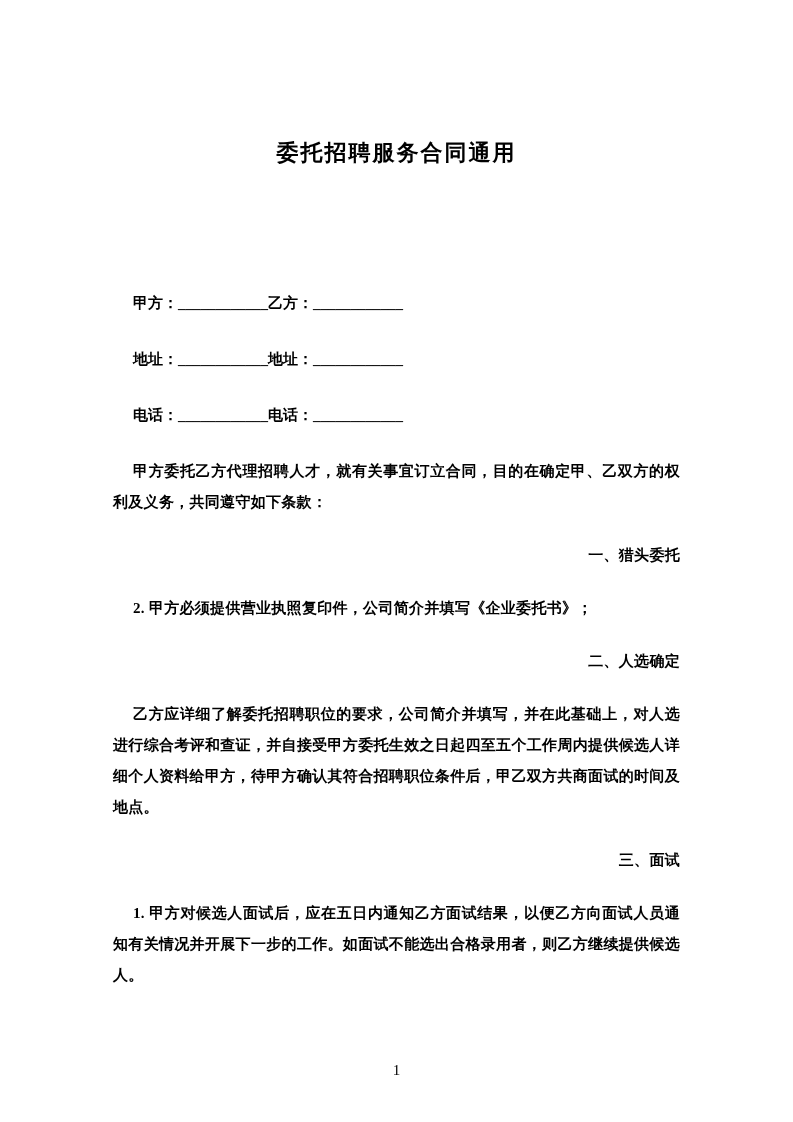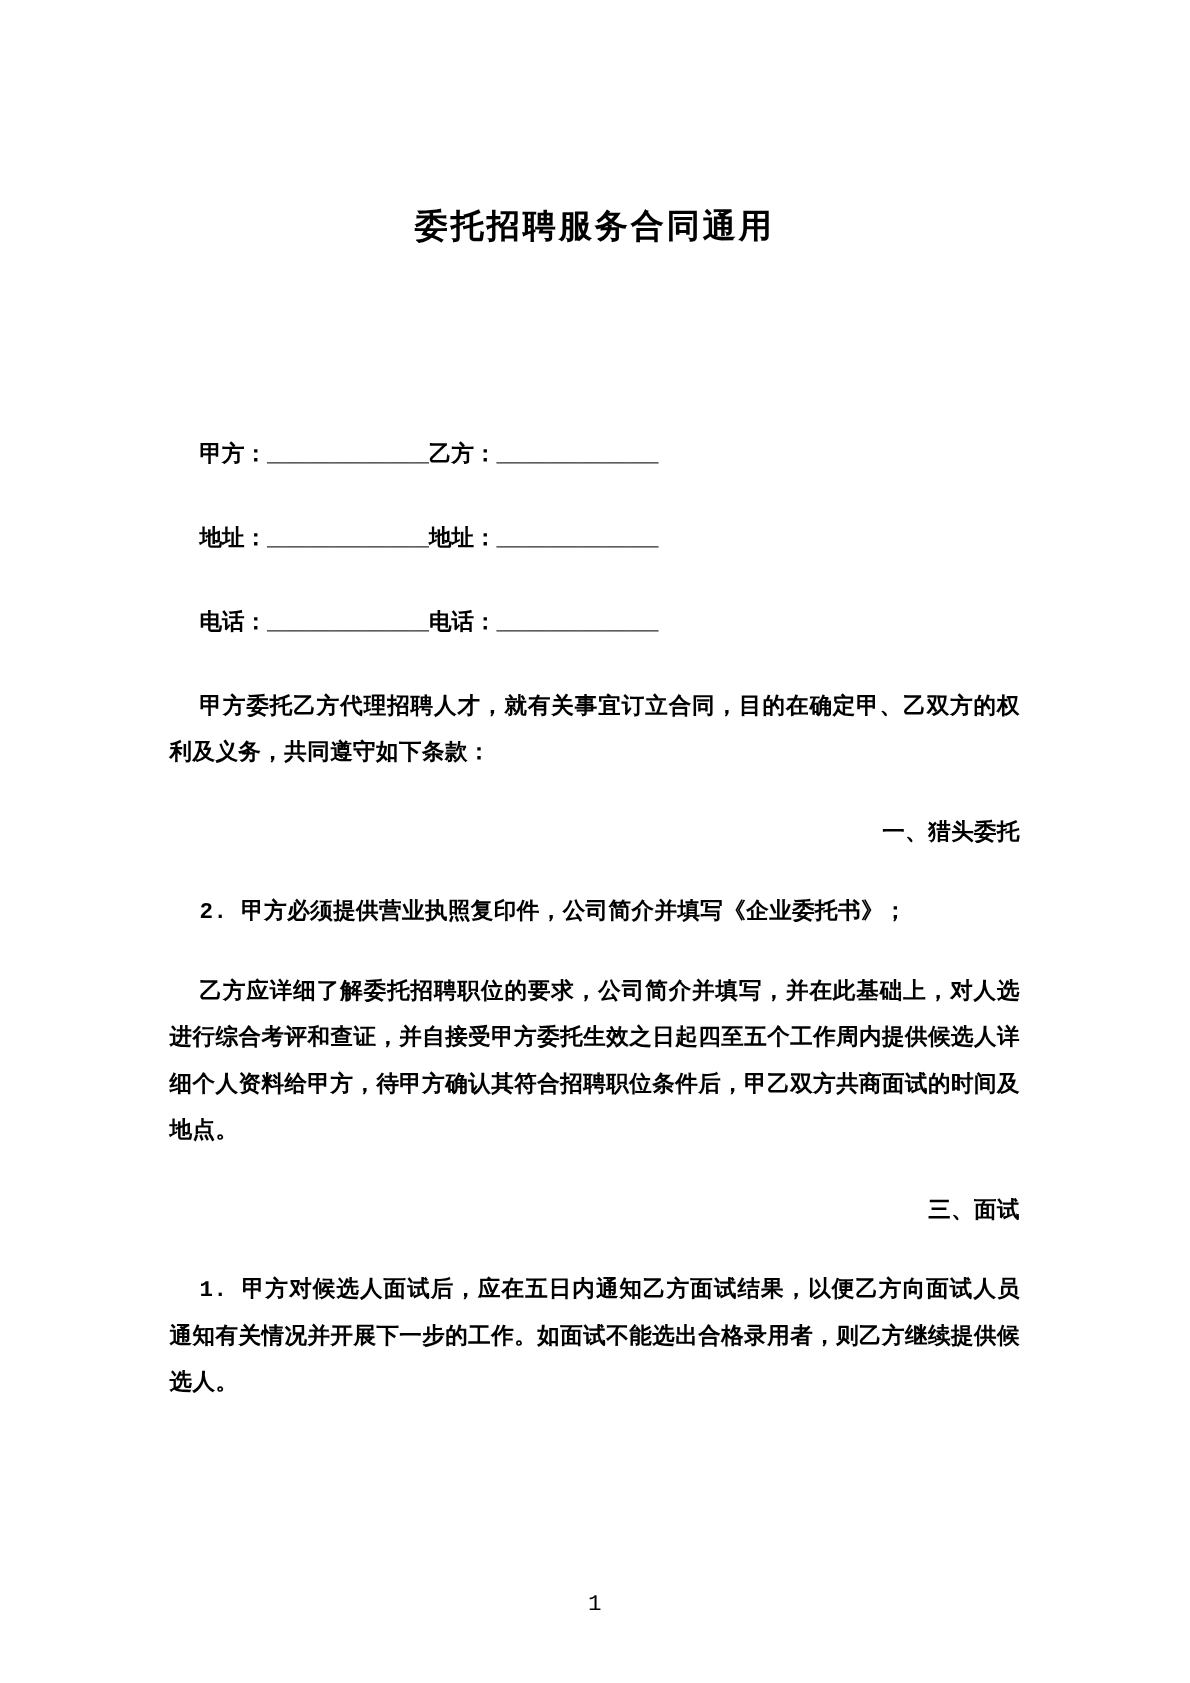--- a/index.html
+++ b/index.html
@@ -8,21 +8,21 @@
     background: #ffffff;
   }
   .page {
     position: relative;
     width: 793px;
     height: 1122px;
     box-sizing: border-box;
     margin: 0 auto;
     background: #ffffff;
     padding: 138px 113px 0 113px;
-    font-family: Liberation Mono, monospace;
+    font-family: Liberation Serif, serif;
     font-weight: 700;
     font-size: 15px;
     line-height: 31px;
     color: #000000;
     overflow: hidden;
   }
   .title {
     font-size: 22px;
     line-height: 30px;
     font-weight: 700;
@@ -74,20 +74,21 @@
 
   <div class="form-row"><span class="label">电话：</span><span class="blank">____________</span><span class="label">电话：</span><span class="blank">____________</span></div>
 
   <p class="para indent">甲方委托乙方代理招聘人才，就有关事宜订立合同，目的在确定甲、乙双方的权利及义务，共同遵守如下条款：</p>
 
   <p class="para heading">一、猎头委托</p>
 
 
   <p class="para indent">2. 甲方必须提供营业执照复印件，公司简介并填写《企业委托书》；</p>
 
+  <p class="para heading">二、人选确定</p>
 
   <p class="para indent">乙方应详细了解委托招聘职位的要求，公司简介并填写，并在此基础上，对人选进行综合考评和查证，并自接受甲方委托生效之日起四至五个工作周内提供候选人详细个人资料给甲方，待甲方确认其符合招聘职位条件后，甲乙双方共商面试的时间及地点。</p>
 
   <p class="para heading">三、面试</p>
 
   <p class="para indent">1. 甲方对候选人面试后，应在五日内通知乙方面试结果，以便乙方向面试人员通知有关情况并开展下一步的工作。如面试不能选出合格录用者，则乙方继续提供候选人。</p>
 
   <div class="footer">1</div>
 
 </div>

